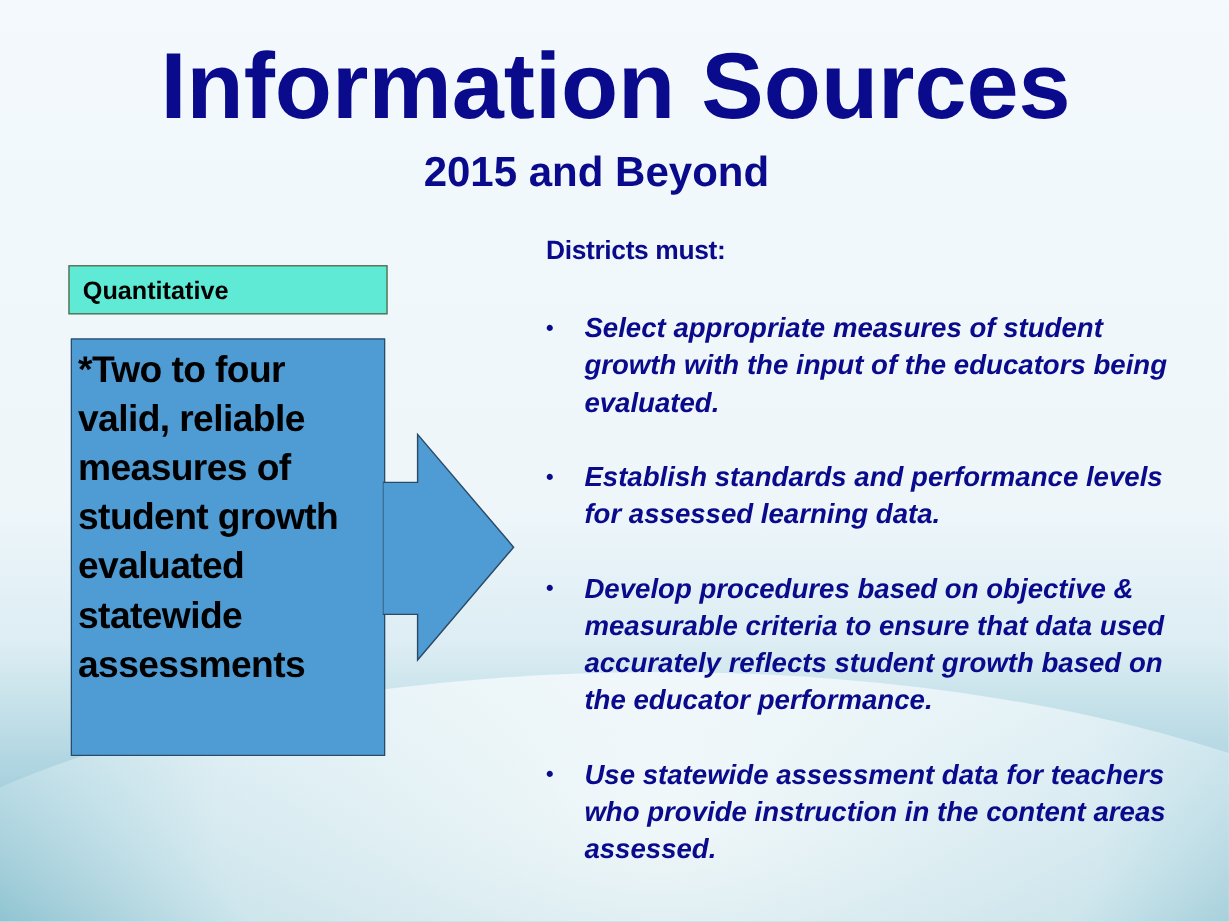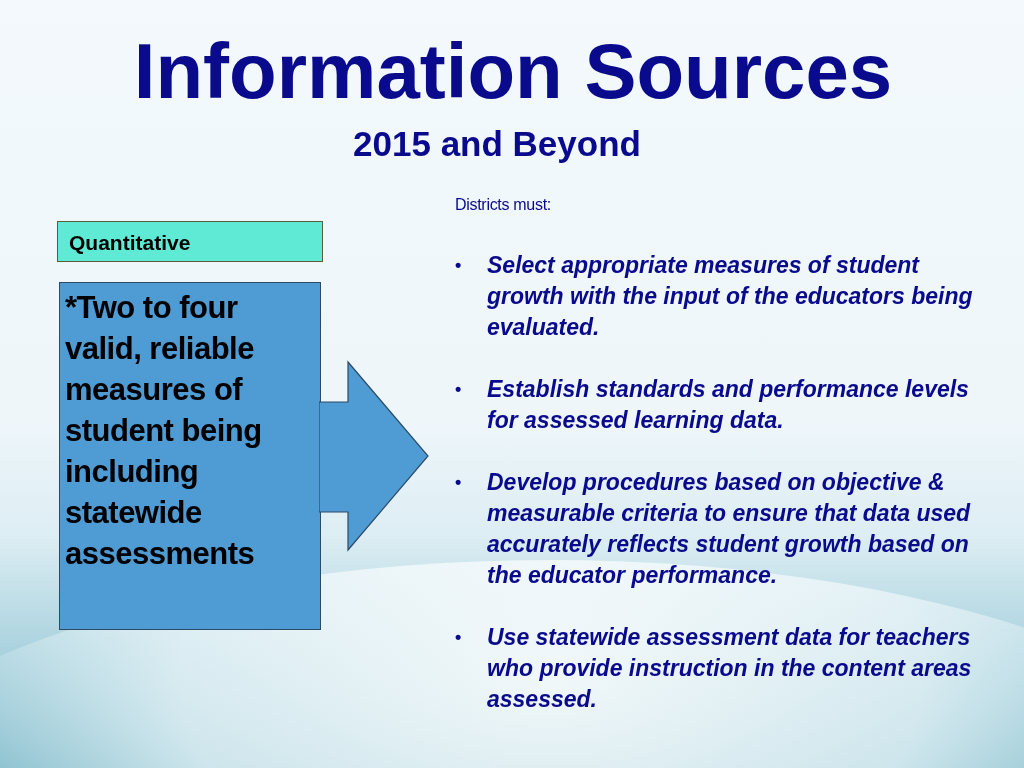--- a/index.html
+++ b/index.html
@@ -29,37 +29,37 @@
   .blue-box {
     position: absolute; left: 59px; top: 282px; width: 262px; height: 348px;
     background: #4f9bd4; border: 1.5px solid #2b4a66; box-sizing: border-box;
     padding: 4px 0 0 5px;
   }
   .blue-box-text {
     font-size: 31px; font-weight: bold; color: #000; line-height: 41px; letter-spacing: -0.5px;
   }
   .arrow { position: absolute; left: 319px; top: 360px; }
   .right-col { position: absolute; left: 455px; top: 196px; width: 540px; color: #0a0a8c; }
-  .heading { font-size: 16px; font-weight: normal; margin-bottom: 36px; letter-spacing: -0.3px; }
+  .heading { font-size: 22px; font-weight: bold; margin-bottom: 36px; letter-spacing: -0.3px; }
   .bullet { display: flex; font-size: 23px; font-weight: bold; line-height: 31px; margin-bottom: 31px; }
   .bullet-mark { width: 32px; flex: none; font-size: 18px; }
   .bullet-text { flex: 1; font-style: italic; }
 </style>
 </head>
 <body>
 
 <div class="wave1"></div>
 
 <h1 class="title">Information Sources</h1>
 <div class="subtitle">2015 and Beyond</div>
 
 <div class="quant-label">Quantitative</div>
 
 <div class="blue-box">
-  <div class="blue-box-text">*Two to four valid, reliable measures of student being including statewide assessments</div>
+  <div class="blue-box-text">*Two to four valid, reliable measures of student growth evaluated statewide assessments</div>
 </div>
 
 <svg class="arrow" width="112" height="194" viewBox="0 0 112 194">
   <polygon points="0,42 29,42 29,2 109,96 29,190 29,152 0,152" fill="#4f9bd4" stroke="#2b4a66" stroke-width="1.2"></polygon>
 </svg>
 
 <div class="right-col">
   <div class="heading">Districts must:</div>
 
   <div class="bullet">

